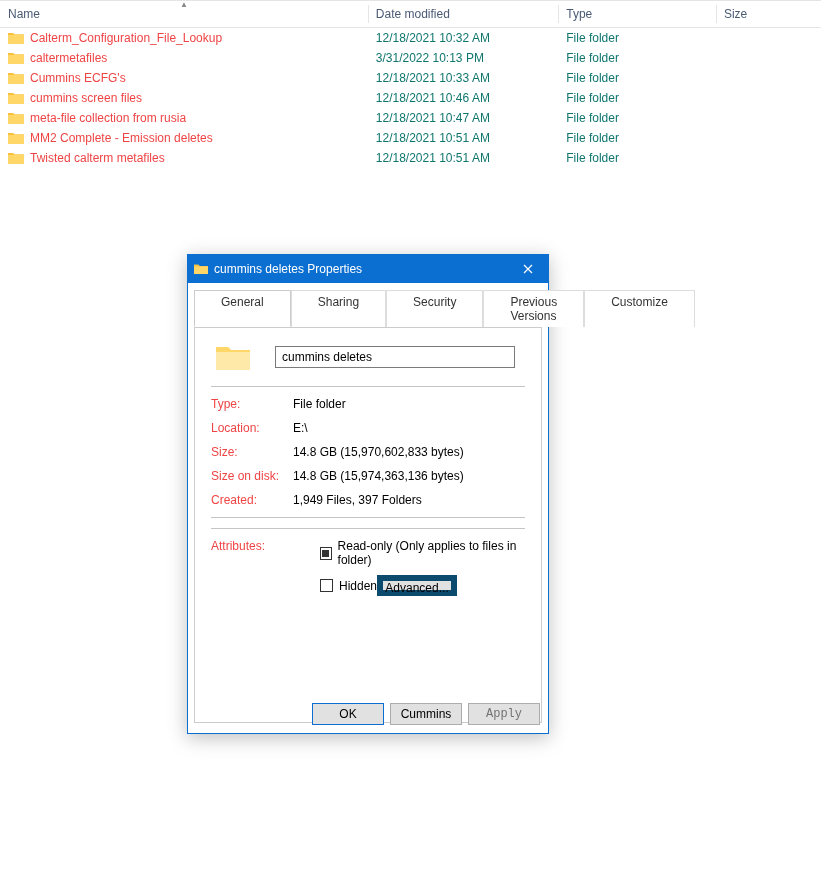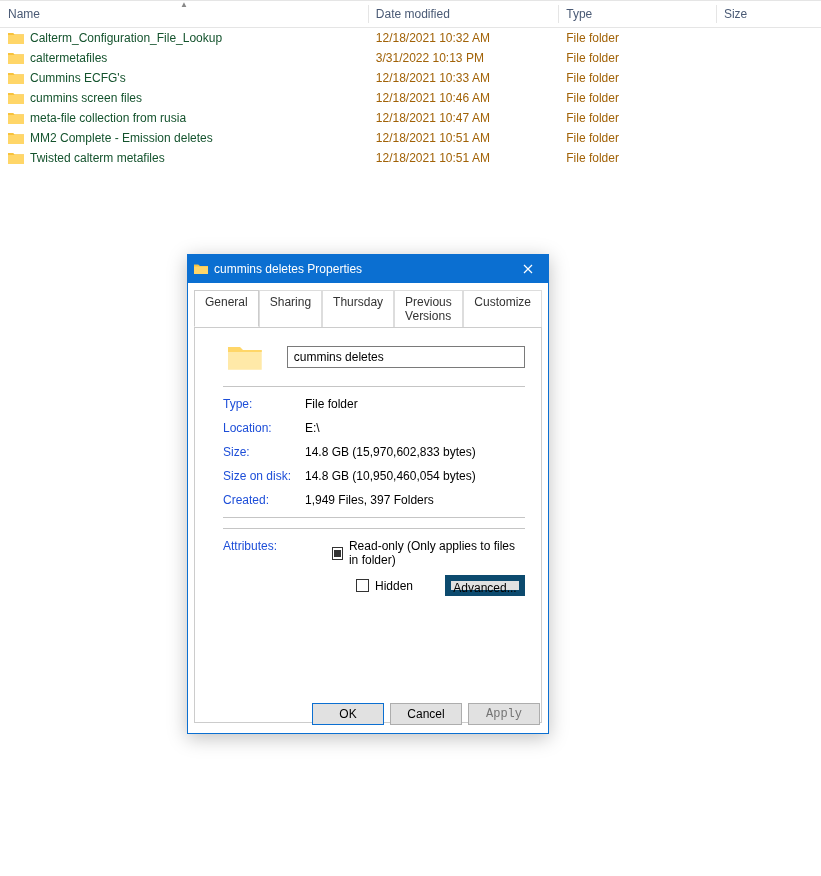--- a/index.html
+++ b/index.html
@@ -8,46 +8,46 @@
     .file-list { width: 100%; border-collapse: collapse; }
     .file-list-header { border-top: 1px solid #e5e5e5; border-bottom: 1px solid #e5e5e5; }
     .file-list-header th { text-align: left; font-weight: normal; padding: 6px 8px; color: #4a5a75; font-size: 12px; position: relative; }
     .file-list-header th + th::before { content: ""; position: absolute; left: 0; top: 4px; bottom: 4px; width: 1px; background: #e5e5e5; }
     .col-name { width: 280px; }
     .col-date { width: 145px; }
     .col-type { width: 120px; }
     .col-size { width: 80px; }
     .sort-arrow { position: absolute; left: 50%; top: -1px; transform: translateX(-50%); font-size: 8px; color: #888; }
     
-    .file-list tbody td { padding: 3px 8px; font-size: 12px; color: #14532d; }
-    .file-list tbody td.date, .file-list tbody td.type { color: #a16207; }
+    .file-list tbody td { padding: 3px 8px; font-size: 12px; color: #ef4444; }
+    .file-list tbody td.date, .file-list tbody td.type { color: #0f766e; }
     .folder-icon { display: inline-block; width: 16px; height: 13px; margin-right: 6px; vertical-align: -2px; }
     .folder-icon svg { display: block; }
     
     .dialog { position: absolute; top: 254px; left: 187px; width: 362px; height: 480px; background: #fff; border: 1px solid #0b6fd1; box-shadow: 0 4px 18px rgba(0,0,0,0.25); }
     .titlebar { height: 28px; background: #0b6fd1; color: #fff; display: flex; align-items: center; padding: 0 0 0 6px; font-size: 12px; }
     .titlebar .folder-icon { width: 14px; height: 12px; margin-right: 6px; }
     .titlebar-title { flex: 1; }
     .close-btn { width: 40px; height: 28px; display: flex; align-items: center; justify-content: center; cursor: pointer; }
     .close-btn svg { width: 10px; height: 10px; }
     
     .tabs { display: flex; padding: 6px 6px 0 6px; background: #fff; border-bottom: 1px solid #fff; }
-    .tab { padding: 4px 10px; font-size: 12px; background: #fff; border: 1px solid #ccc; border-bottom: none; margin-right: 0; cursor: pointer; color: #333; position: relative; top: 1px; }
+    .tab { padding: 4px 26px; font-size: 12px; background: #fff; border: 1px solid #ccc; border-bottom: none; margin-right: 0; cursor: pointer; color: #333; position: relative; top: 1px; }
     .tab.active { background: #fff; border-bottom: 1px solid #fff; z-index: 2; }
     .tab:not(.active) { border-color: #ddd; }
-    .tab-content-border { margin: 0 6px 6px 6px; border: 1px solid #ccc; border-top: 1px solid #ccc; padding: 14px 16px 0 28px; height: 396px; position: relative; }
+    .tab-content-border { margin: 0 6px 6px 6px; border: 1px solid #ccc; border-top: 1px solid #ccc; padding: 14px 16px 0 16px; height: 396px; position: relative; }
     
     .folder-row { display: flex; align-items: center; margin-bottom: 14px; }
     .big-folder-icon { width: 36px; height: 30px; margin-right: 24px; margin-left: 4px; }
     .name-input { width: 240px; height: 22px; border: 1px solid #7a7a7a; padding: 2px 6px; font-size: 12px; font-family: inherit; }
     
     .hr { border: none; border-top: 1px solid #c5c5c5; margin: 6px 0 10px 0; }
     
     .prop-row { display: flex; margin-bottom: 10px; font-size: 12px; }
-    .prop-label { width: 82px; color: #1d4ed8; }
+    .prop-label { width: 82px; color: #ef4444; }
     .prop-value { flex: 1; color: #000; }
     
     .attr-row { display: flex; align-items: flex-start; gap: 27px; }
     .attr-col { flex: 1; }
     .check-row { display: flex; align-items: center; margin-bottom: 8px; }
     .checkbox { width: 13px; height: 13px; border: 1px solid #333; margin-right: 6px; display: inline-flex; align-items: center; justify-content: center; }
     .checkbox.indeterminate::after { content: ""; width: 7px; height: 7px; background: #333; }
     .advanced-btn { width: 80px; height: 21px; background: #e1e1e1; border: 6px solid #0c4a6e; font-size: 12px; cursor: pointer; font-family: inherit; }
     
     .button-bar { position: absolute; bottom: 8px; right: 8px; display: flex; gap: 6px; }
@@ -146,21 +146,21 @@
     <div class="close-btn">
       <svg viewBox="0 0 10 10">
           <path stroke="#fff" stroke-width="1.2" d="M1 1 L9 9 M9 1 L1 9"></path>
         </svg>
     </div>
   </div>
 
   <div class="tabs">
     <div class="tab active">General</div>
     <div class="tab">Sharing</div>
-    <div class="tab">Thursday</div>
+    <div class="tab">Security</div>
     <div class="tab">Previous Versions</div>
     <div class="tab">Customize</div>
   </div>
 
   <div class="tab-content-border">
     <div class="folder-row">
       <span class="big-folder-icon">
         <svg viewBox="0 0 36 30">
             <path fill="#ffe9a8" d="M1 5 h12 l3 3 H35 V28 H1 Z"></path>
             <path fill="#ffd668" d="M1 5 h12 l3 3 H35 V10 H1 Z"></path>
@@ -176,44 +176,44 @@
     <div class="prop-row">
         <div class="prop-label">Location:</div>
         <div class="prop-value">E:\</div>
       </div>
     <div class="prop-row">
         <div class="prop-label">Size:</div>
         <div class="prop-value">14.8 GB (15,970,602,833 bytes)</div>
       </div>
     <div class="prop-row">
         <div class="prop-label">Size on disk:</div>
-        <div class="prop-value">14.8 GB (10,950,460,054 bytes)</div>
+        <div class="prop-value">14.8 GB (15,974,363,136 bytes)</div>
       </div>
     <div class="prop-row">
         <div class="prop-label">Created:</div>
         <div class="prop-value">1,949 Files, 397 Folders</div>
       </div>
     <hr class="hr">
     <hr class="hr">
     <div class="prop-row attr-row">
       <div class="prop-label">Attributes:</div>
       <div class="attr-col">
         <div class="check-row">
           <span class="checkbox indeterminate"></span>
           <span>Read-only (Only applies to files in folder)</span>
         </div>
-        <div class="check-row" style="justify-content: space-between; margin-left: 24px;">
+        <div class="check-row" style="">
           <div style="display:flex;align-items:center;">
             <span class="checkbox"></span>
             <span>Hidden</span>
           </div>
           <button class="advanced-btn">Advanced...</button>
         </div>
       </div>
     </div>
   </div>
 
   <div class="button-bar">
     <button class="dlg-btn primary">OK</button>
-    <button class="dlg-btn">Cancel</button>
+    <button class="dlg-btn">Cummins</button>
     <button class="dlg-btn disabled">Apply</button>
   </div>
 </div>
 
 </body></html>

